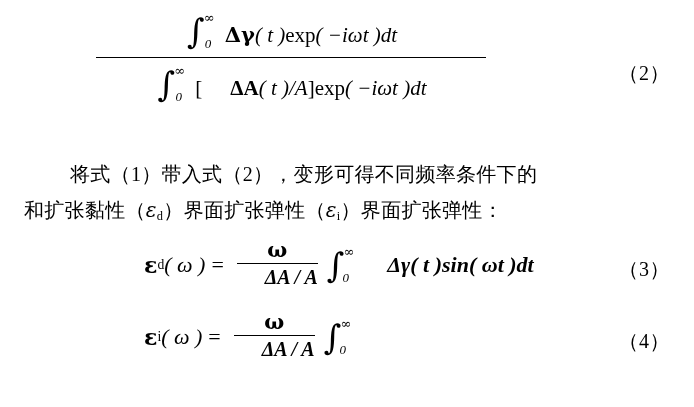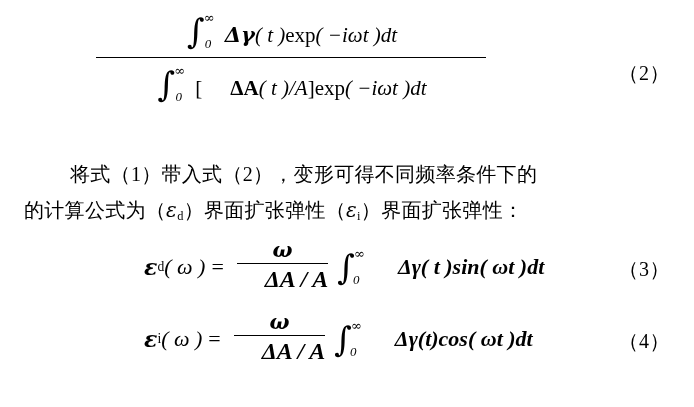--- a/index.html
+++ b/index.html
@@ -110,21 +110,20 @@
   .mbold {
     font-weight: bold;
     margin-left: 28px;
   }
   .greek {
     font-family: "DejaVu Serif", serif;
     font-style: italic;
   }
   .greek-b {
     font-family: "DejaVu Serif", serif;
-    font-style: italic;
     font-weight: bold;
   }
   .sub {
     font-size: 0.62em;
     vertical-align: -0.28em;
     font-style: normal;
     font-family: "Liberation Serif", serif;
   }
 
   
@@ -182,21 +181,21 @@
     font-size: 21px;
     line-height: 1.05;
     padding-bottom: 2px;
   }
   .inline-frac .bar {
     border-top: 1.6px solid #000;
     width: 100%;
     min-width: 76px;
   }
   .inline-frac .den {
-    font-size: 24px;
+    font-size: 20px;
     line-height: 1.1;
     padding-top: 2px;
     white-space: nowrap;
   }
   .eqsign {
     margin: 0 6px;
   }
 </style>
 </head>
 <body>
@@ -229,21 +228,21 @@
         </span>
         <span>[</span><span class="mbold">ΔA</span><span class="mi">( t )</span><span class="mi">/A</span><span>]</span><span>exp</span><span class="mi">( −iωt )</span><span class="mi">dt</span>
       </span>
 
     </div>
     <span class="eq2-tag">（2）</span>
   </div>
 
   <div class="para">
     <span class="indent"></span><span>将式（1）带入式（2），变形可得不同频率条件下的</span><br>
-    <span>的计算公式为（</span><span class="greek">ε</span><span class="sub">d</span><span>）界面扩张弹性（</span><span class="greek">ε</span><span class="sub">i</span><span>）界面扩张弹性：</span>
+    <span>和扩张黏性（</span><span class="greek">ε</span><span class="sub">d</span><span>）界面扩张弹性（</span><span class="greek">ε</span><span class="sub">i</span><span>）界面扩张弹性：</span>
   </div>
 
   <div class="eq-row eq3-row">
     <div class="eq-body">
       <span class="greek-b">ε</span>
         <span class="sub">d</span>
         <span class="mi">( ω )</span>
       <span class="eqsign">=</span>
       <span class="inline-frac">
         <span class="num greek-b">ω</span>
@@ -273,18 +272,17 @@
         <span class="bar"></span>
         <span class="den mi mbold">ΔA / A</span>
       </span>
       <span class="integral">
         <span class="int-sign">∫</span>
         <span class="int-limits">
           <span class="int-up">∞</span>
           <span class="int-low">0</span>
         </span>
       </span>
-      <span class="mi mbold">Δγ(t)cos( ωt )dt</span>
     </div>
     <span class="eq-tag">（4）</span>
   </div>
 
 </div>
 
 </body></html>

